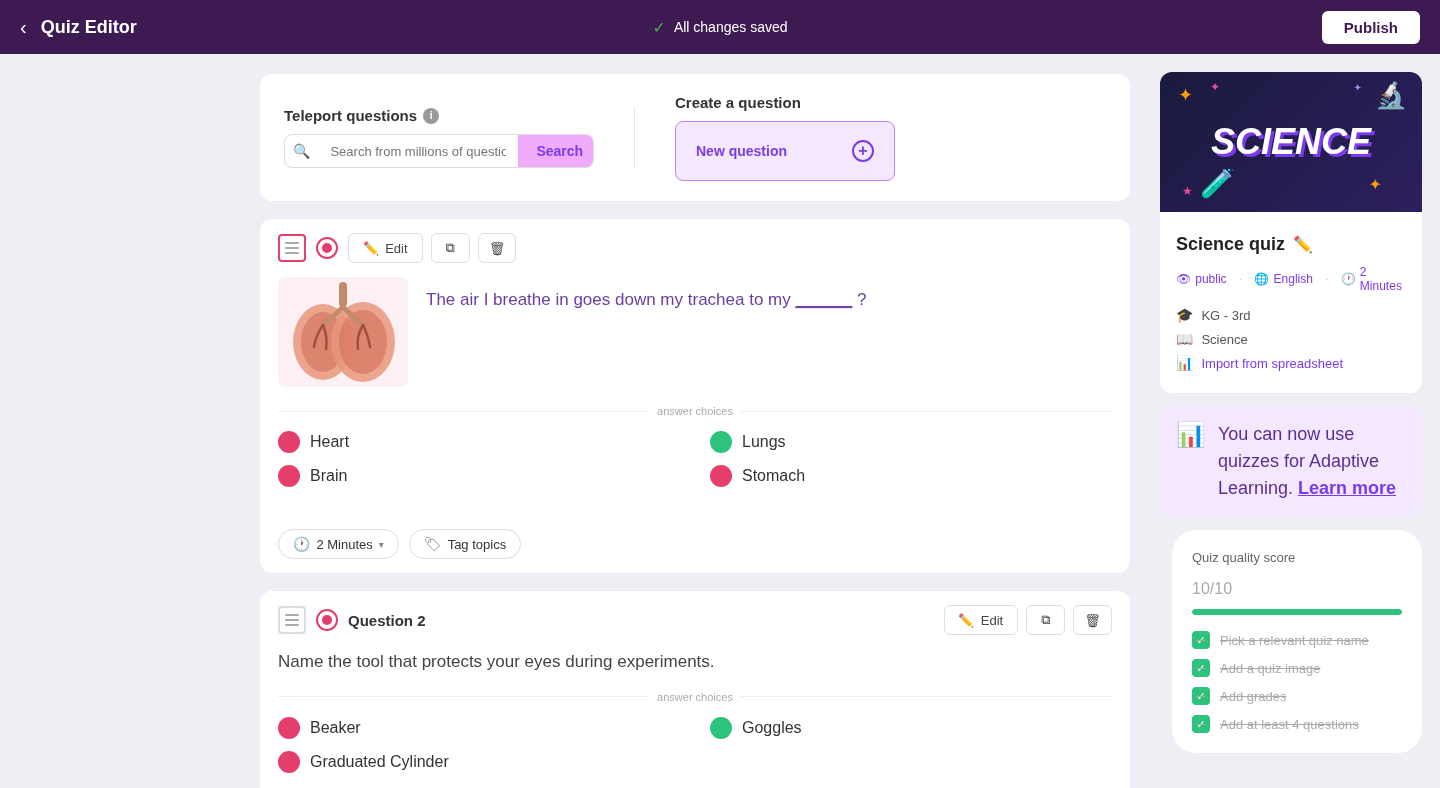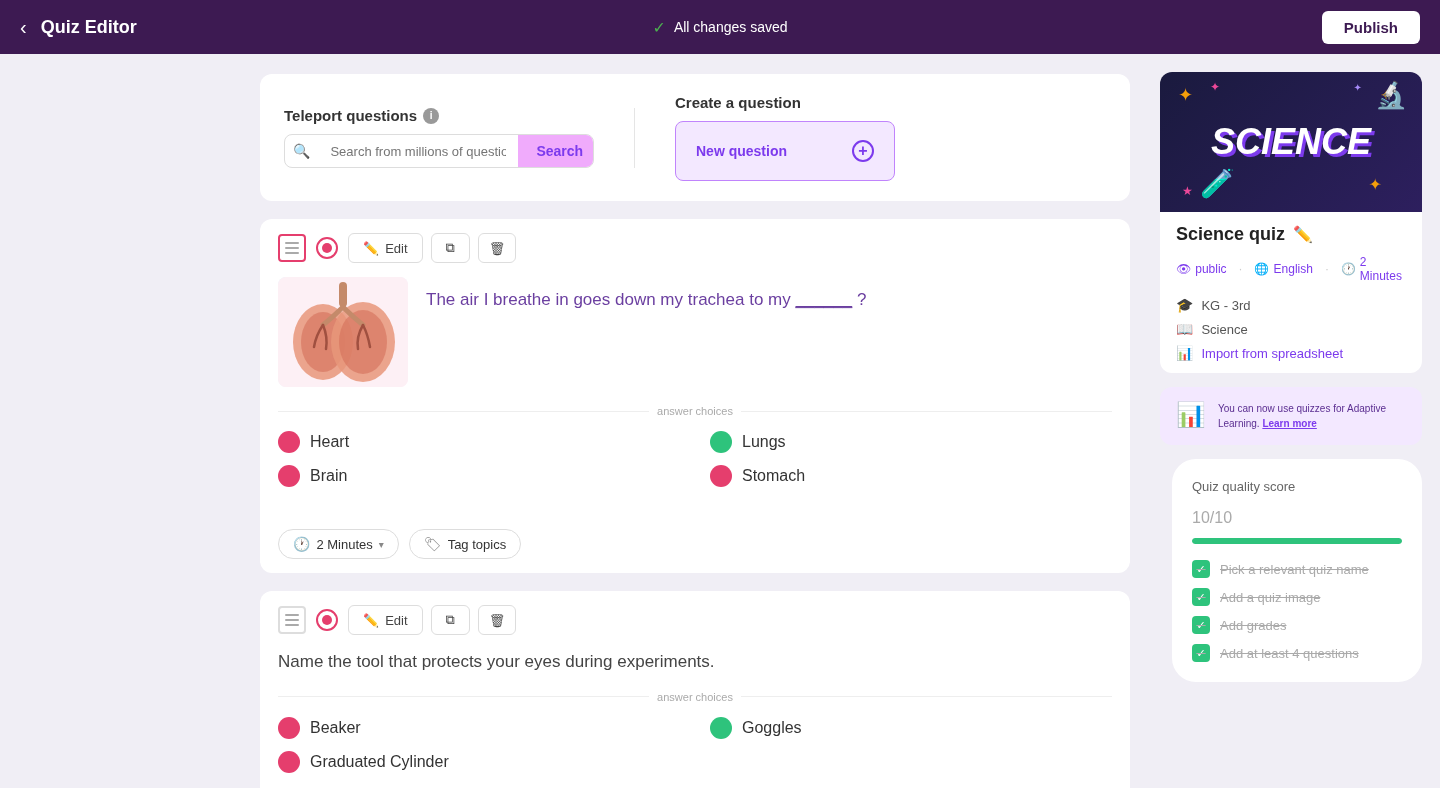--- a/index.html
+++ b/index.html
@@ -363,21 +363,21 @@
       font-style: italic;
       text-shadow: 3px 3px 0 #7c3aed;
       z-index: 2;
       position: relative;
     }
     .star-deco {
       position: absolute;
       font-size: 14px;
     }
     .quiz-details {
-      padding: 12px 16px;
+      padding: 22px 16px;
     }
     .quiz-name-row {
       display: flex;
       align-items: center;
       gap: 8px;
       margin-bottom: 10px;
     }
     .quiz-name {
       font-size: 18px;
       font-weight: 700;
@@ -419,21 +419,21 @@
       background: #f3e8ff;
       border-radius: 12px;
       padding: 14px 16px;
       margin-bottom: 14px;
       display: flex;
       gap: 12px;
       align-items: flex-start;
     }
     .chart-icon { font-size: 24px; color: #7c3aed; }
     .adaptive-text {
-      font-size: 10px;
+      font-size: 18px;
       color: #5b2e91;
       line-height: 1.5;
     }
     .adaptive-text .learn-link {
       color: #7c3aed;
       font-weight: 700;
       text-decoration: underline;
       cursor: pointer;
     }
 
@@ -640,20 +640,21 @@
         <div class="drag-handle" style="border-color:#ddd;">
           <div class="drag-lines">
             <div class="drag-line"></div>
             <div class="drag-line"></div>
             <div class="drag-line"></div>
           </div>
         </div>
         <div class="target-icon" style="border-color:#e53e6d; background: #fff;">
           <div class="target-inner" style="background:#e53e6d;"></div>
         </div>
+        <span class="question-title">Question 2</span>
         <div class="q-actions">
           <button class="action-btn">
             <span>✏️</span>
             <span>Edit</span>
           </button>
           <button class="action-btn">
             <span>⧉</span>
           </button>
           <button class="action-btn delete">
             <span>🗑</span>

